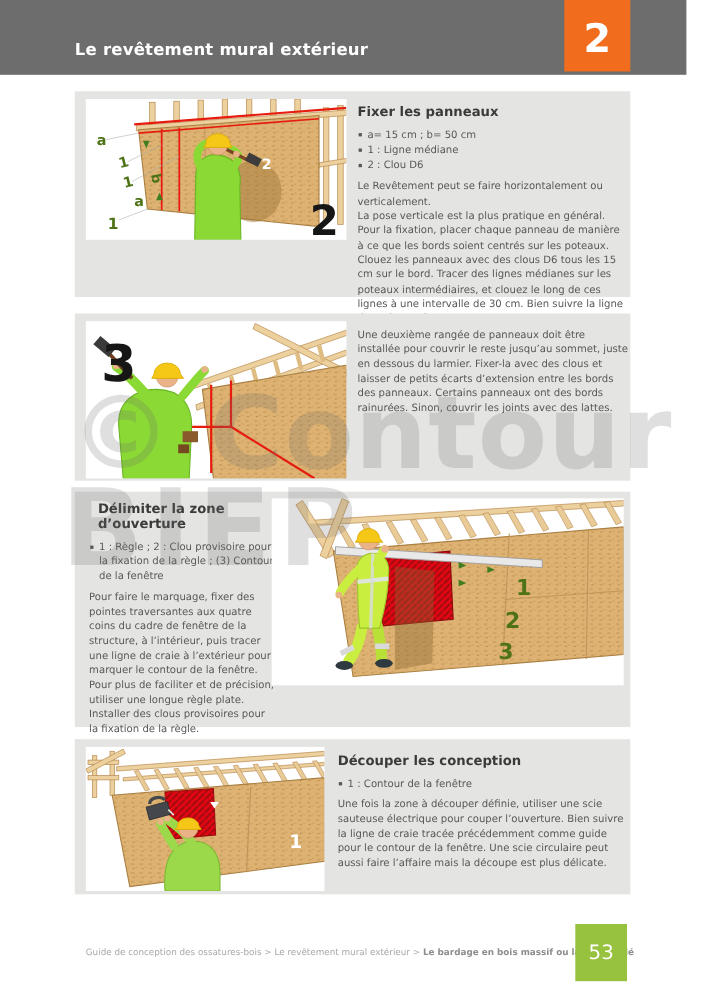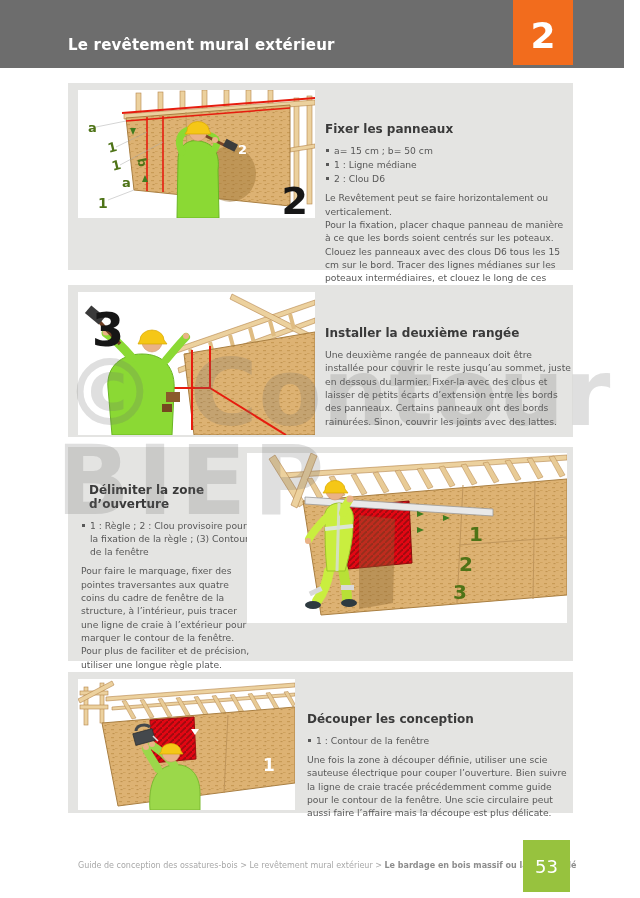--- a/index.html
+++ b/index.html
@@ -28,21 +28,21 @@
   .s3 { top:447px; height:214px; }
   .s4 { top:672px; height:141px; }
 
   .fig { position:absolute; margin:0; background:#ffffff; overflow:hidden; }
   .f1 { left:10px;  top:7px; width:237px; height:128px; }
   .f2 { left:10px;  top:7px; width:237px; height:143px; }
   .f3 { left:179px; top:6px; width:320px; height:170px; }
   .f4 { left:10px;  top:7px; width:217px; height:131px; }
   .fig svg { display:block; width:100%; height:100%; }
 
-  .txt { position:absolute;margin-top:28px; }
+  .txt { position:absolute; }
   .t1 { left:257px; top:11px; width:245px; }
   .t2 { left:257px; top:13px; width:248px; }
   .t3 { left:13px;  top:8px;  width:170px; }
   .t4 { left:239px; top:12px; width:260px; }
 
   .txt h2 { margin:0 0 8px; font-size:12px; font-weight:bold; color:#3a3a3a; }
   .t3 h2 { padding-left:8px; }
   .txt ul { margin:0 0 6px; padding:0; list-style:none; }
   .txt li { position:relative; margin:0 0 1px; padding-left:9px; font-size:9.2px; color:#585858; line-height:1.42; }
   .txt li::before { content:""; position:absolute; left:1px; top:5px; width:3px; height:3px; background:#585858; }
@@ -139,20 +139,21 @@
       </svg>
     </figure>
     <div class="txt t1">
       <h2>Fixer les panneaux</h2>
       <ul>
         <li>a= 15 cm ; b= 50 cm</li>
         <li>1 : Ligne médiane</li>
         <li>2 : Clou D6</li>
       </ul>
       <p>Le Revêtement peut se faire horizontalement ou verticalement.</p>
+      <p>La pose verticale est la plus pratique en général.</p>
       <p>Pour la fixation, placer chaque panneau de manière à ce que les bords soient centrés sur les poteaux. Clouez les panneaux avec des clous D6 tous les 15 cm sur le bord. Tracer des lignes médianes sur les poteaux intermédiaires, et clouez le long de ces lignes à une intervalle de 30 cm. Bien suivre la ligne de craie tracée.</p>
     </div>
   </section>
 
   <section class="panel s2">
     <figure class="fig f2">
       <svg viewBox="0 0 237 143">
         <defs>
           <pattern id="osb2" width="8" height="8" patternUnits="userSpaceOnUse">
             <rect width="8" height="8" fill="#ddb273"></rect>
@@ -191,21 +192,20 @@
           <rect x="84" y="112" width="10" height="8" fill="#75481f"></rect>
           <circle cx="74" cy="50" r="10" fill="#eab287" stroke="#c98f63" stroke-width="0.5"></circle>
           <path d="M62,48 a12,10 0 0 1 24,0 l3,4 l-29,0 z" fill="#f5c716" stroke="#d8a800" stroke-width="0.7"></path>
           <line x1="18" y1="26" x2="42" y2="52" stroke="#6e3f23" stroke-width="3.5"></line>
           <rect x="8" y="18" width="18" height="10" transform="rotate(40 17 23)" fill="#3a3a3a"></rect>
         </g>
         <text x="14" y="54" font-size="46" class="blabel">3</text>
       </svg>
     </figure>
     <div class="txt t2">
-      <h2>Installer la deuxième rangée</h2>
       <p>Une deuxième rangée de panneaux doit être installée pour couvrir le reste jusqu’au sommet, juste en dessous du larmier. Fixer-la avec des clous et laisser de petits écarts d’extension entre les bords des panneaux. Certains panneaux ont des bords rainurées. Sinon, couvrir les joints avec des lattes.</p>
     </div>
   </section>
 
   <section class="panel s3">
     <div class="txt t3">
       <h2>Délimiter la zone d’ouverture</h2>
       <ul>
         <li>1 : Règle ; 2 : Clou provisoire pour la fixation de la règle ; (3) Contour de la fenêtre</li>
       </ul>

